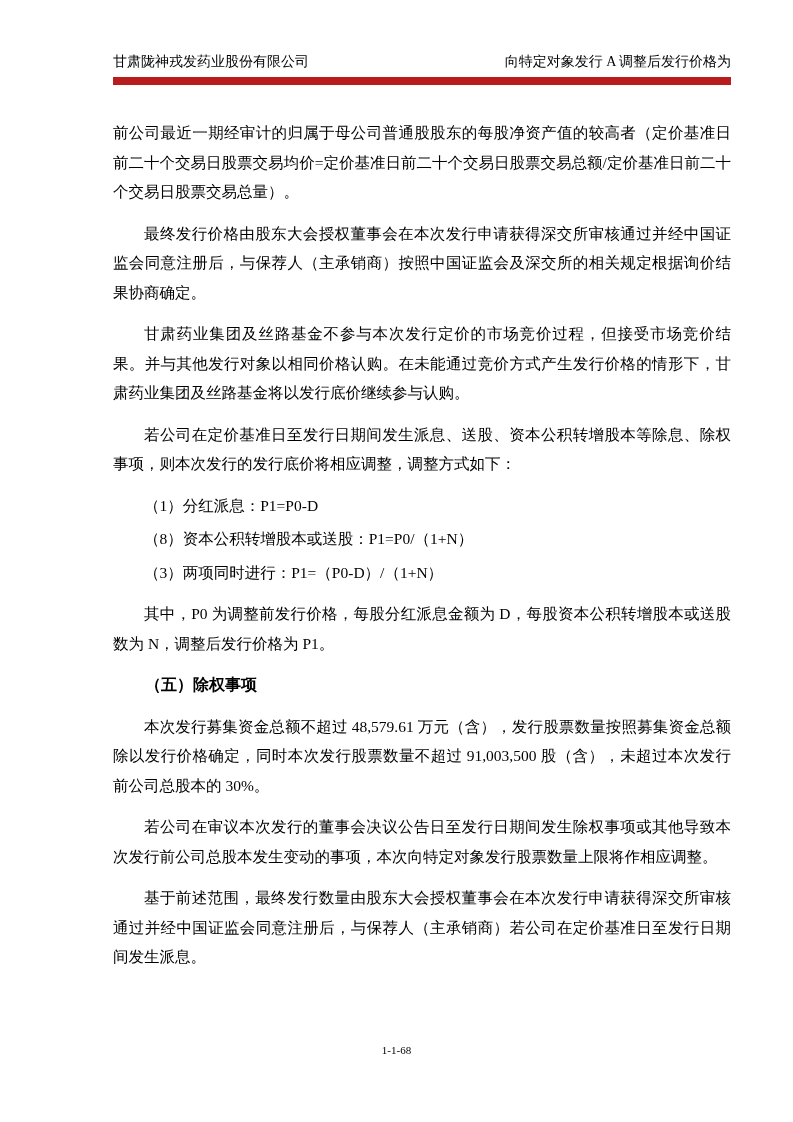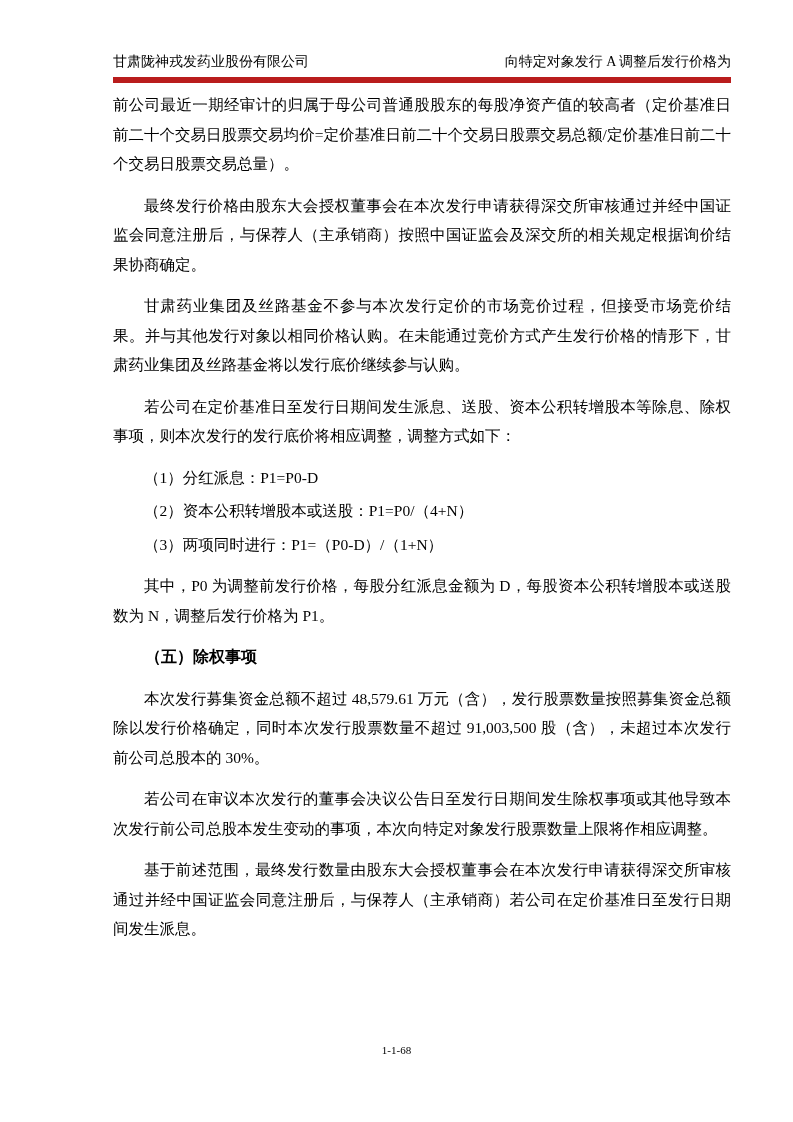--- a/index.html
+++ b/index.html
@@ -19,27 +19,27 @@
     font-family: "Liberation Serif", "DejaVu Serif", serif;
     overflow: hidden;
   }
   .header {
     display: flex;
     justify-content: space-between;
     align-items: flex-end;
     font-size: 14px;
     line-height: 19px;
     padding-bottom: 6px;
-    border-bottom: 6px solid #b91c1c;
+    border-bottom: 8px solid #b91c1c;
   }
   .header-left, .header-right {
     white-space: nowrap;
   }
   .doc-body {
-    margin-top: 7px;
+    margin-top: 33px;
     font-size: 15.5px;
     line-height: 29.5px;
     text-align: justify;
   }
   .para {
     margin: 0 0 12px 0;
     text-indent: 2em;
   }
   .para.noindent {
     text-indent: 0;
@@ -86,21 +86,21 @@
     <p class="para noindent">前公司最近一期经审计的归属于母公司普通股股东的每股净资产值的较高者（定价基准日前二十个交易日股票交易均价=定价基准日前二十个交易日股票交易总额/定价基准日前二十个交易日股票交易总量）。</p>
 
     <p class="para">最终发行价格由股东大会授权董事会在本次发行申请获得深交所审核通过并经中国证监会同意注册后，与保荐人（主承销商）按照中国证监会及深交所的相关规定根据询价结果协商确定。</p>
 
     <p class="para">甘肃药业集团及丝路基金不参与本次发行定价的市场竞价过程，但接受市场竞价结果。并与其他发行对象以相同价格认购。在未能通过竞价方式产生发行价格的情形下，甘肃药业集团及丝路基金将以发行底价继续参与认购。</p>
 
     <p class="para">若公司在定价基准日至发行日期间发生派息、送股、资本公积转增股本等除息、除权事项，则本次发行的发行底价将相应调整，调整方式如下：</p>
 
     <p class="formula">（1）分红派息：P1=P0-D</p>
 
-    <p class="formula">（2）资本公积转增股本或送股：P1=P0/（4+N）</p>
+    <p class="formula">（8）资本公积转增股本或送股：P1=P0/（1+N）</p>
 
     <p class="formula last">（3）两项同时进行：P1=（P0-D）/（1+N）</p>
 
     <p class="para">其中，P0 为调整前发行价格，每股分红派息金额为 D，每股资本公积转增股本或送股数为 N，调整后发行价格为 P1。</p>
 
     <h3 class="heading">（五）除权事项</h3>
 
     <p class="para">本次发行募集资金总额不超过 48,579.61 万元（含），发行股票数量按照募集资金总额除以发行价格确定，同时本次发行股票数量不超过 91,003,500 股（含），未超过本次发行前公司总股本的 30%。</p>
 
     <p class="para">若公司在审议本次发行的董事会决议公告日至发行日期间发生除权事项或其他导致本次发行前公司总股本发生变动的事项，本次向特定对象发行股票数量上限将作相应调整。</p>

